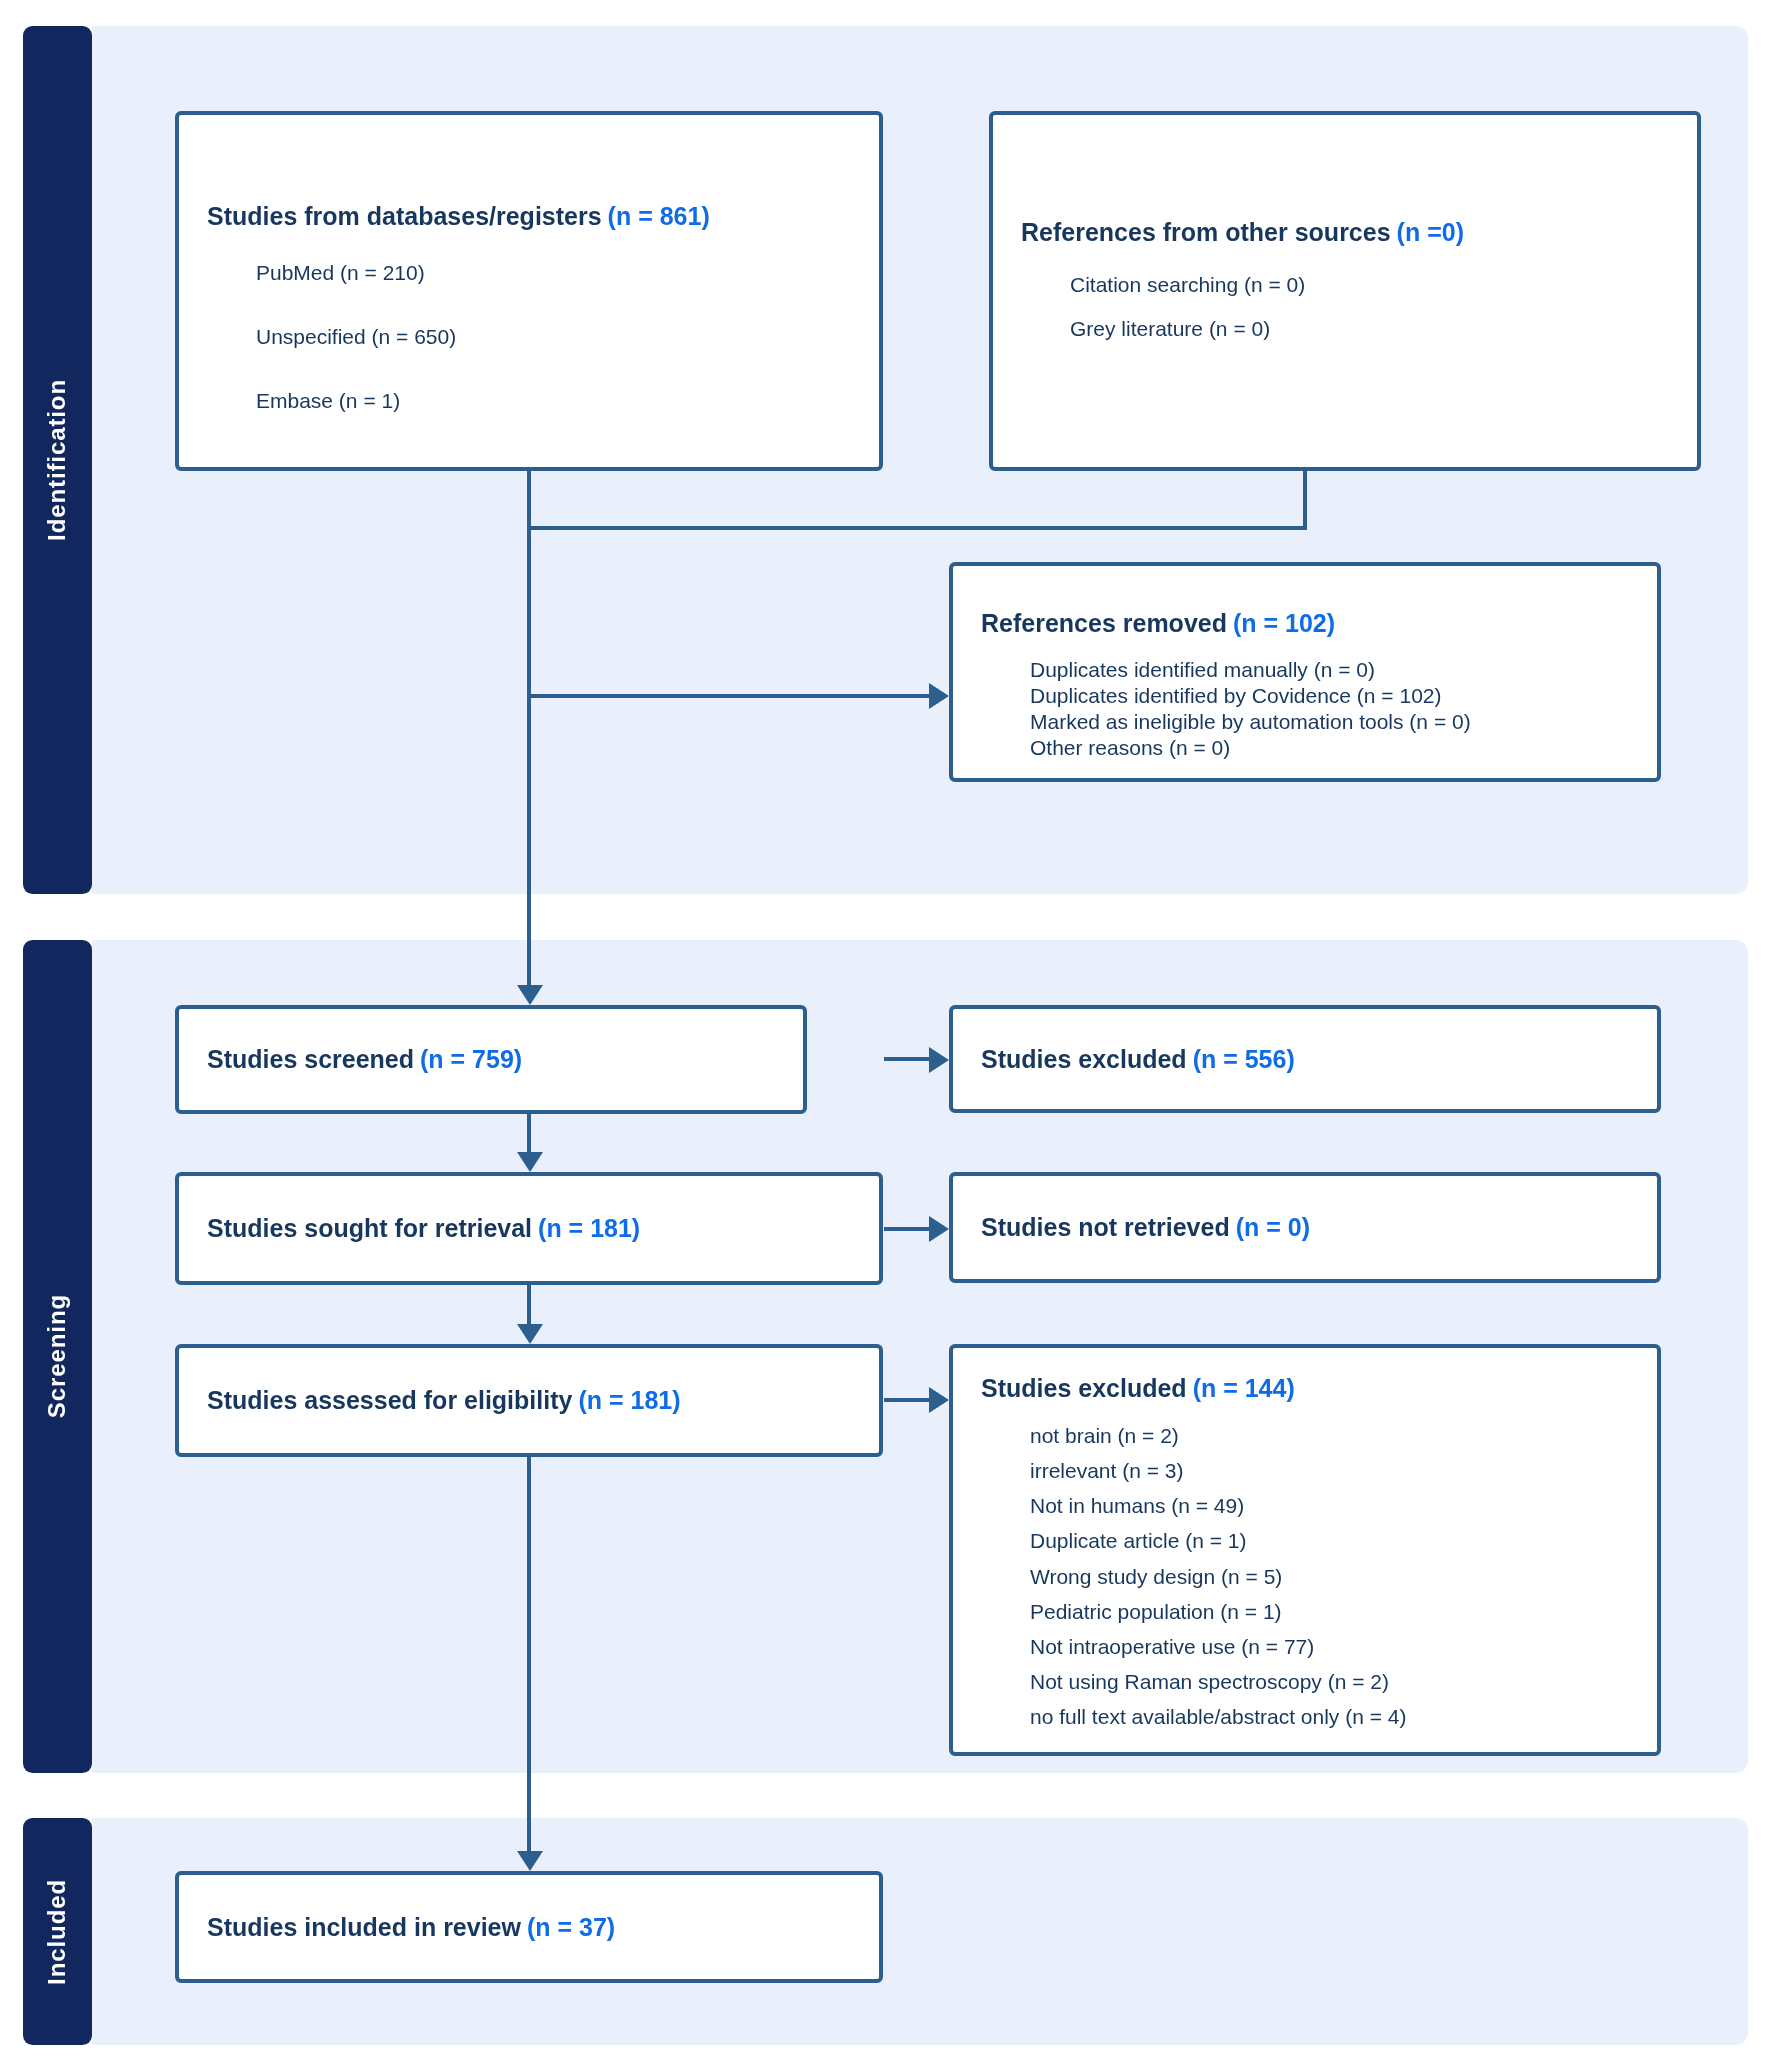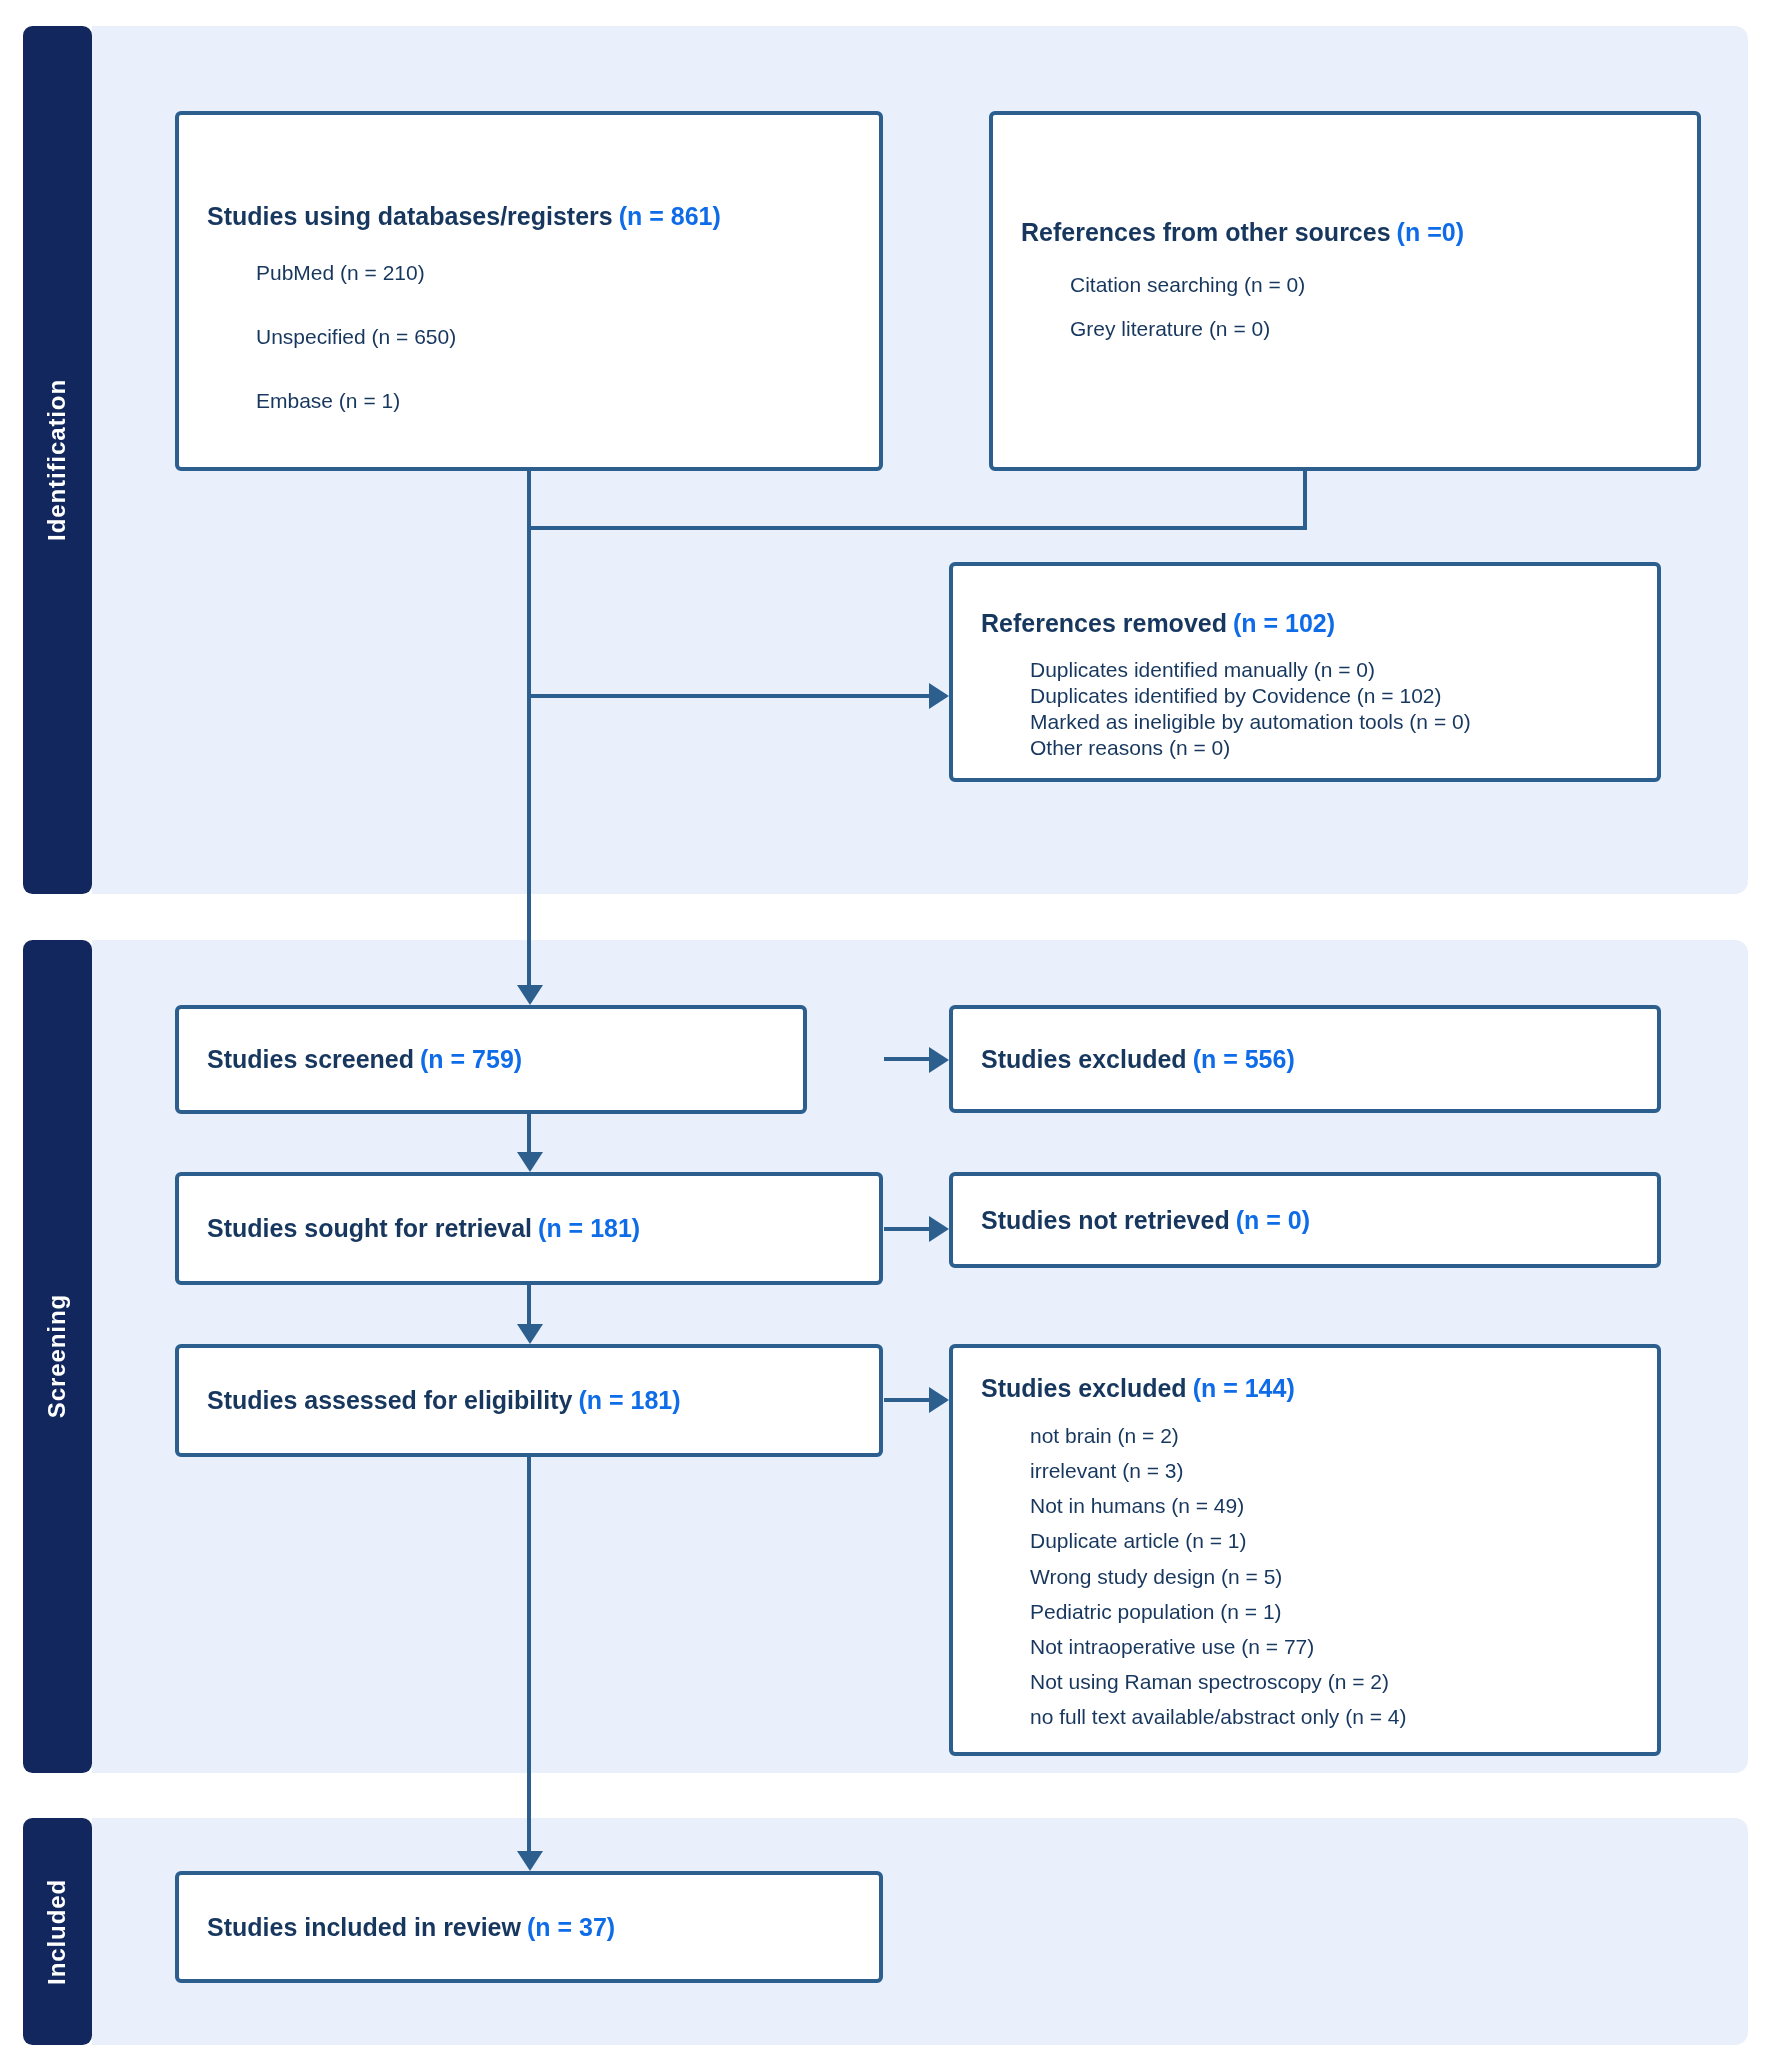--- a/index.html
+++ b/index.html
@@ -93,21 +93,21 @@
   <div class="head-down" style="left:517px;top:1324px;"></div>
 
   <div class="line" style="left:884px;top:1398px;width:46px;height:4.3px;"></div>
   <div class="head-right" style="left:929px;top:1387px;"></div>
 
   <div class="line" style="left:527px;top:1457px;width:4.3px;height:395px;"></div>
   <div class="head-down" style="left:517px;top:1851px;"></div>
 
   <div class="box b-databases" style="left:175px;top:111px;width:708px;height:360px;">
     <div class="box-title">
-      <span>Studies using databases/registers</span><span class="count">(n = 861)</span>
+      <span>Studies from databases/registers</span><span class="count">(n = 861)</span>
     </div>
     <ul class="sub">
       <li>PubMed (n = 210)</li>
       <li>Unspecified (n = 650)</li>
       <li>Embase (n = 1)</li>
     </ul>
   </div>
 
   <div class="box b-other" style="left:989px;top:111px;width:712px;height:360px;">
     <div class="box-title">
@@ -142,21 +142,21 @@
       <span>Studies excluded</span><span class="count">(n = 556)</span>
     </div>
   </div>
 
   <div class="box centered" style="left:175px;top:1172px;width:708px;height:113px;">
     <div class="box-title">
       <span>Studies sought for retrieval</span><span class="count">(n = 181)</span>
     </div>
   </div>
 
-  <div class="box centered" style="left:949px;top:1172px;width:712px;height:96px;">
+  <div class="box centered" style="left:949px;top:1172px;width:712px;height:111px;">
     <div class="box-title">
       <span>Studies not retrieved</span><span class="count">(n = 0)</span>
     </div>
   </div>
 
   <div class="box centered" style="left:175px;top:1344px;width:708px;height:113px;">
     <div class="box-title">
       <span>Studies assessed for eligibility</span><span class="count">(n = 181)</span>
     </div>
   </div>

